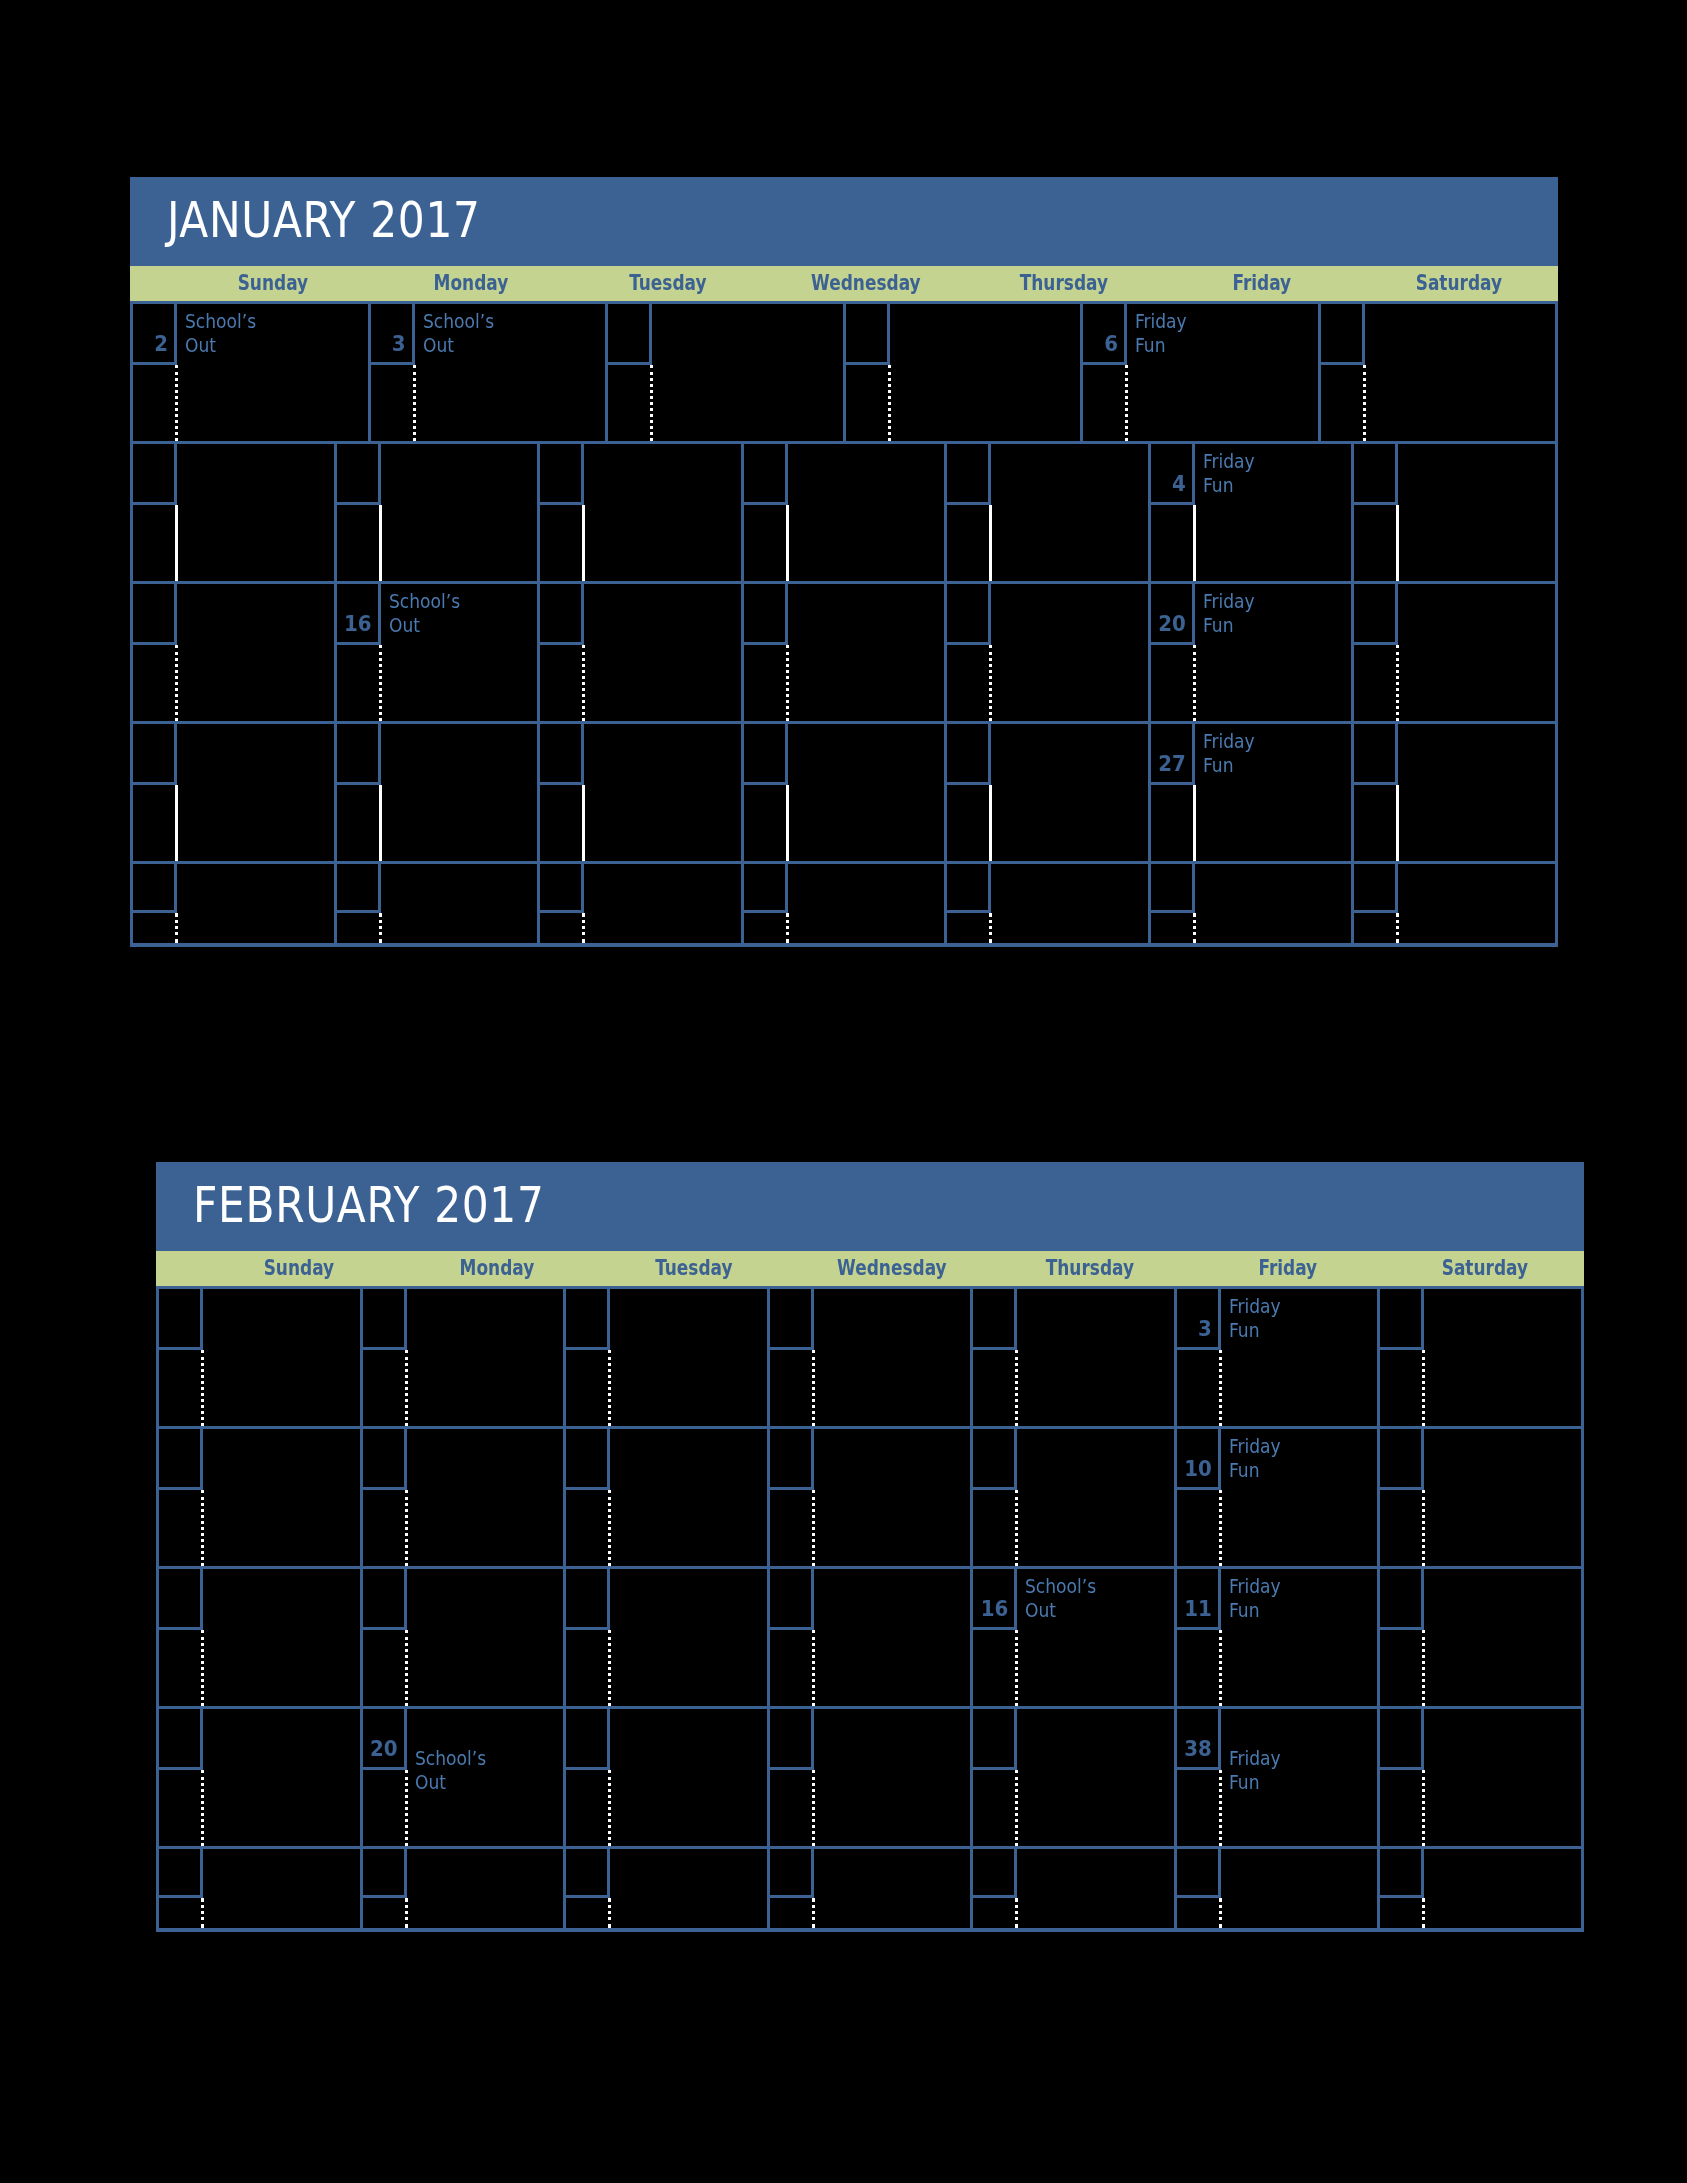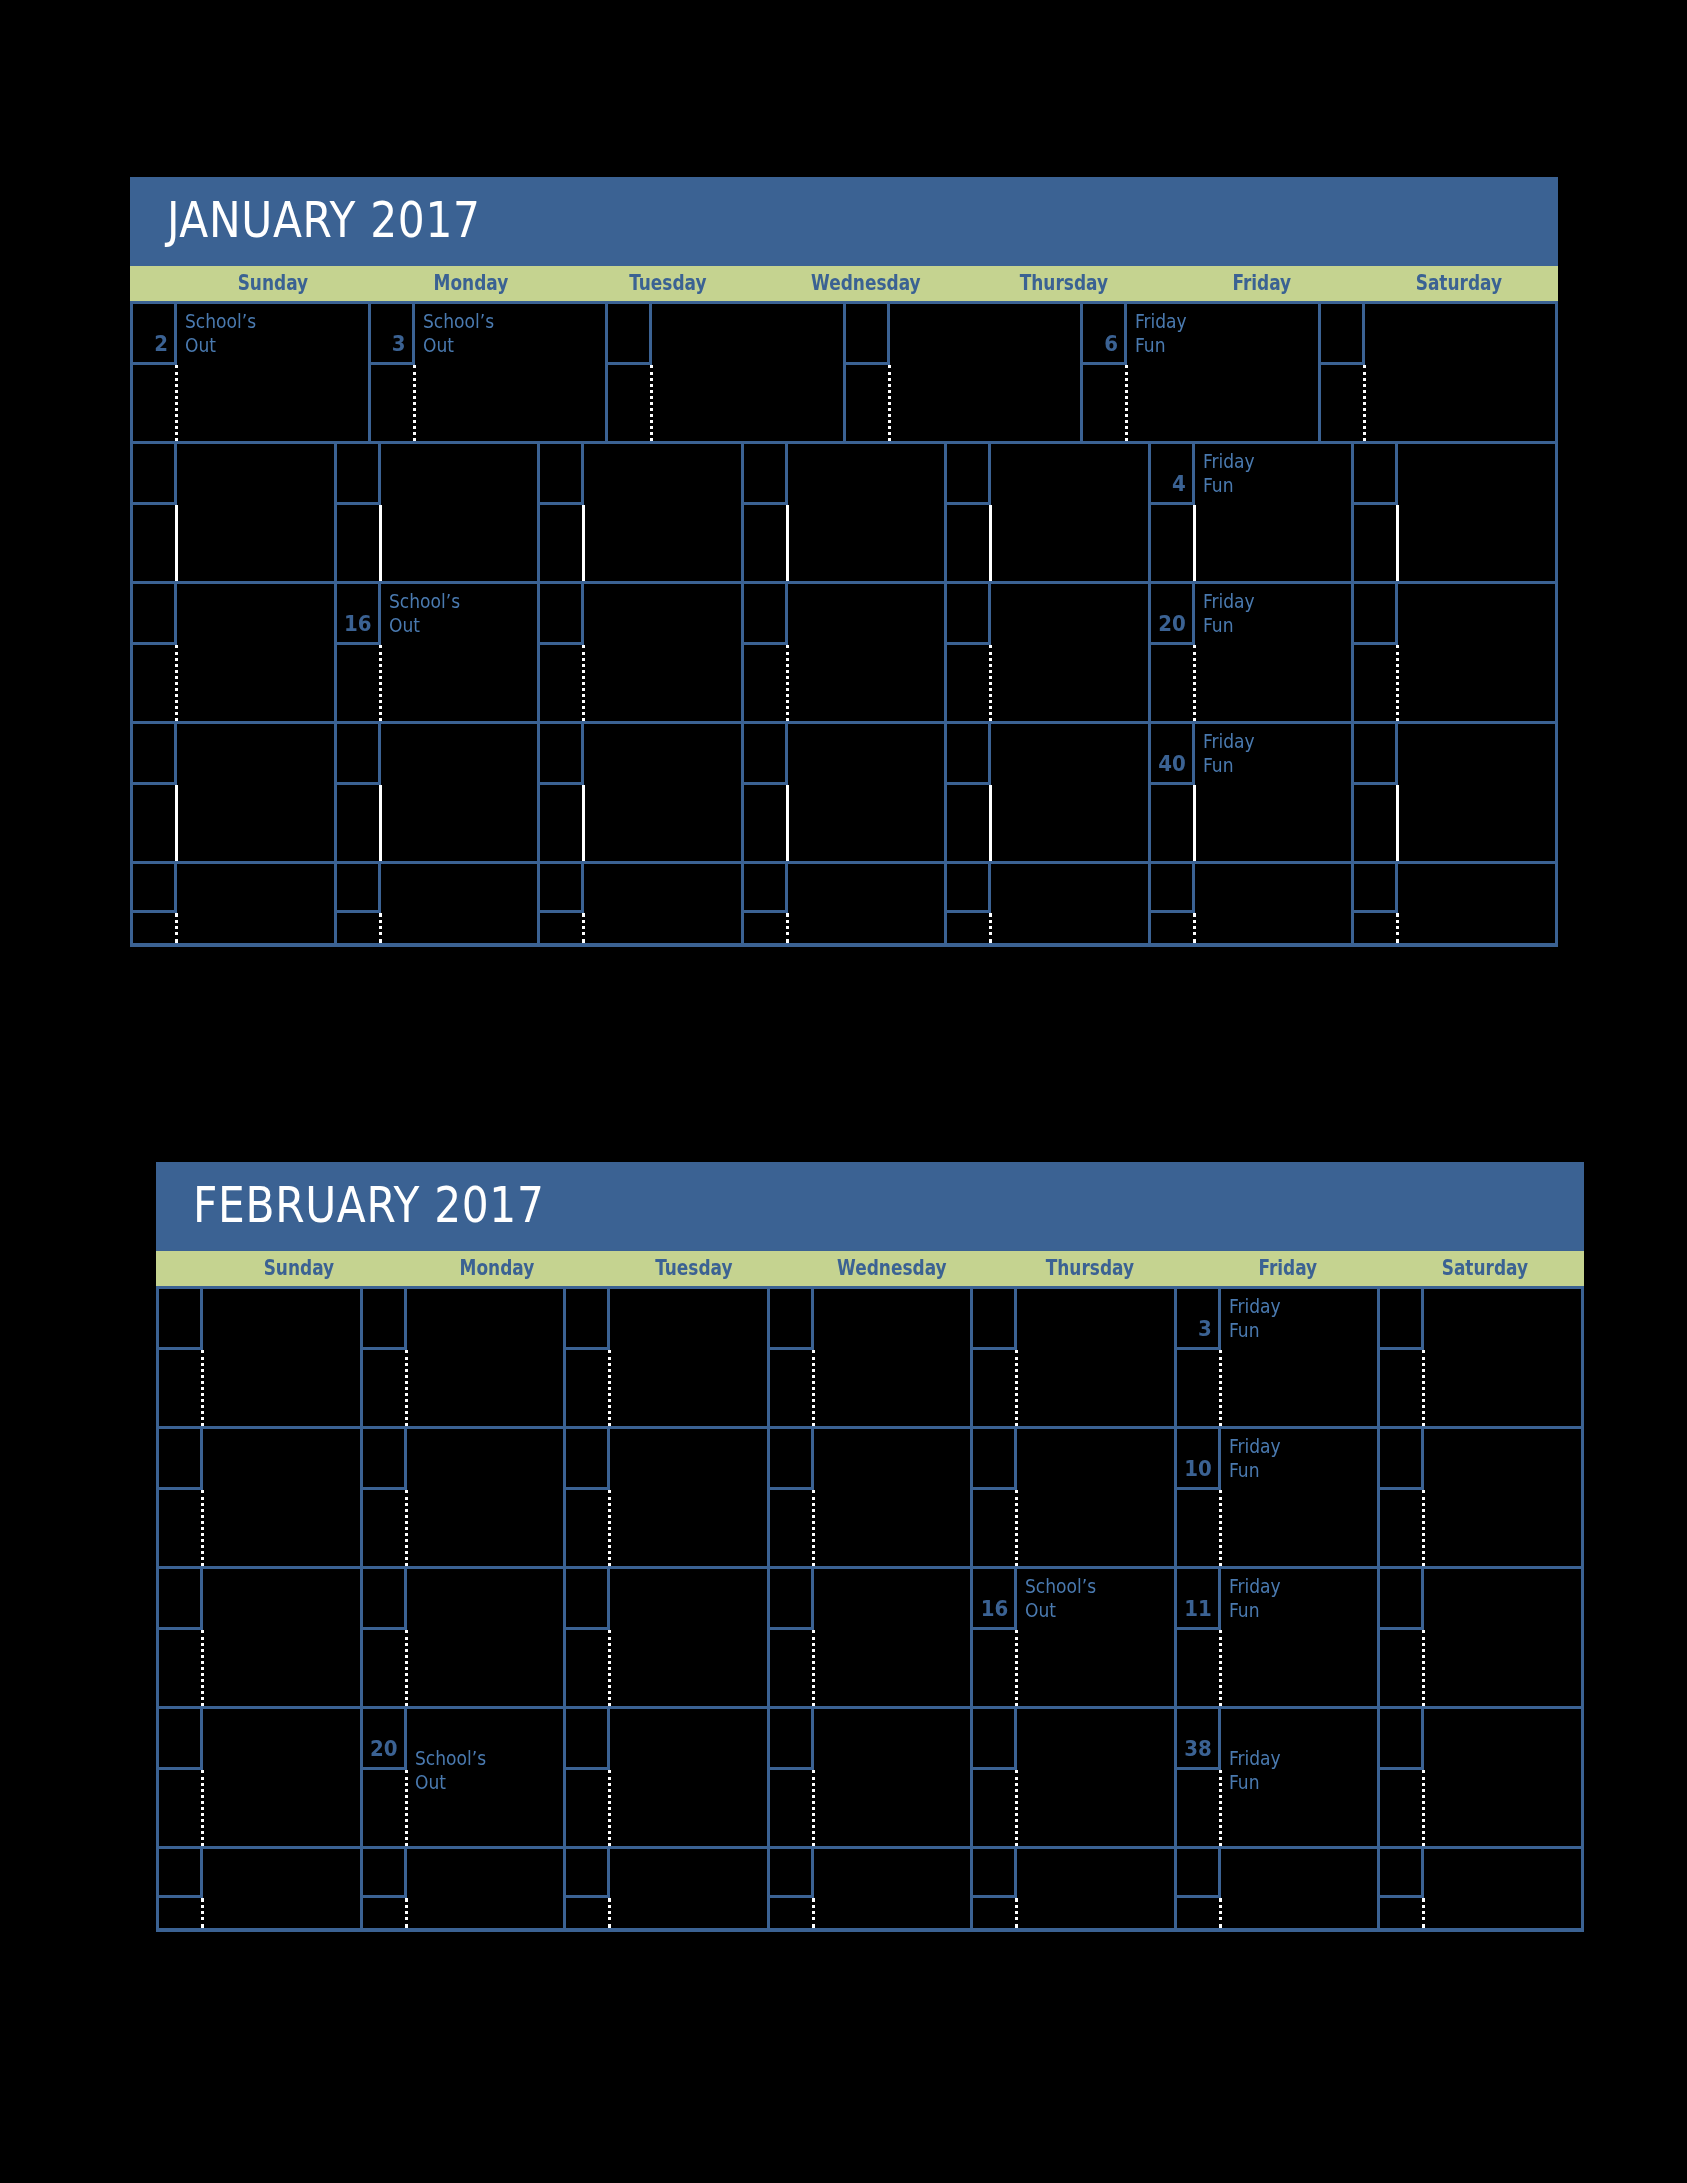--- a/index.html
+++ b/index.html
@@ -299,21 +299,21 @@
               <div class="datebox"></div>
               <div class="guide"></div>
               <div class="event"></div>
             </div>
             <div class="day">
               <div class="datebox"></div>
               <div class="guide"></div>
               <div class="event"></div>
             </div>
             <div class="day">
-              <div class="datebox">40</div>
+              <div class="datebox">27</div>
               <div class="guide"></div>
               <div class="event">Friday
 Fun</div>
             </div>
             <div class="day">
               <div class="datebox"></div>
               <div class="guide"></div>
               <div class="event"></div>
             </div>
           </div>

